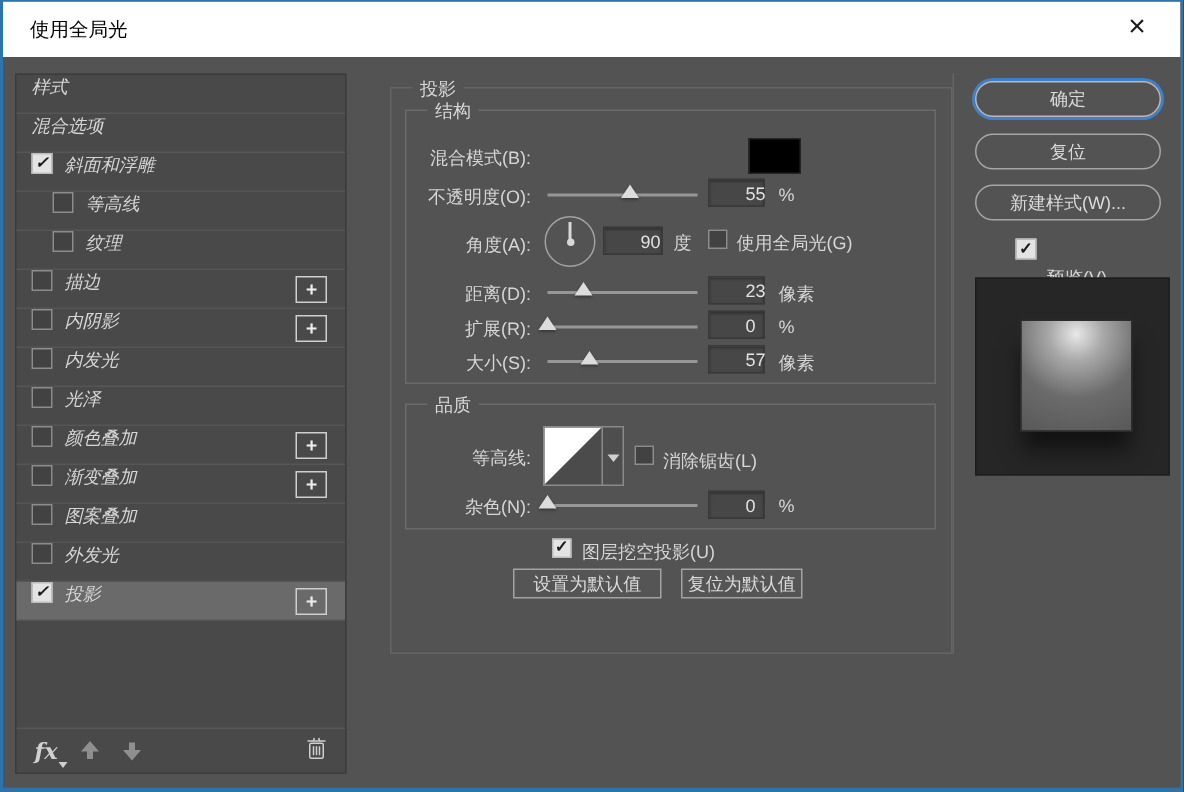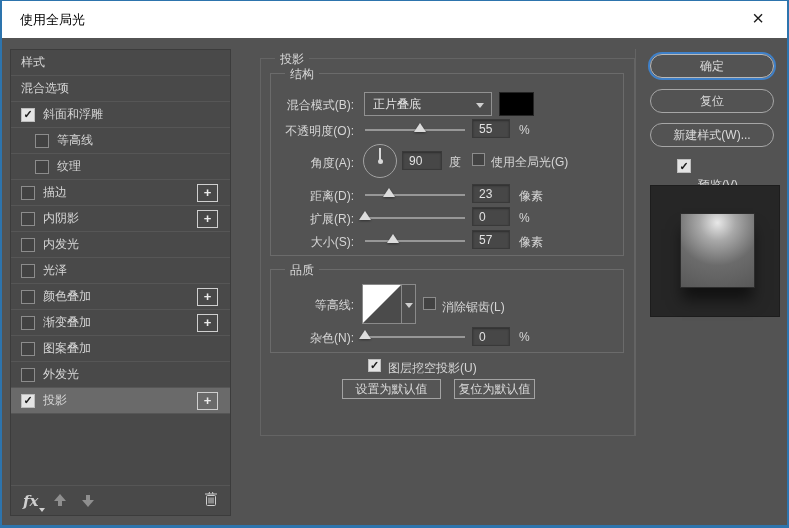--- a/index.html
+++ b/index.html
@@ -12,22 +12,22 @@
   .titlebar{ position:absolute; left:0; top:0; right:0; height:37px; background:#ffffff; }
   .title{ position:absolute; left:18px; top:10px; font-size:13px; color:#000; }
   .close-btn{ position:absolute; right:8px; top:0; width:42px; height:36px; text-align:center;
     line-height:34px; font-size:20px; color:#1a1a1a; cursor:default; }
   .content{ position:absolute; left:0; top:37px; right:0; bottom:0; background:#535353;
     font-size:12px; color:#d6d6d6; }
 
   
   .sidebar{ position:absolute; left:8px; top:11px; width:221px; height:467px;
     background:#494949; border:1px solid #3c3c3c; }
-  .srow{ position:relative; height:26px; display:flex; align-items:center;
-    border-bottom:1px solid #565656; padding-left:10px; }
+  .srow{ position:relative; height:26px; display:flex; 
+    border-bottom:1px solid #565656; padding-left:10px;font-style:italic; }
   .srow.indent{ padding-left:24px; }
   .srow.selected{ background:#6a6a6a; }
   .srow .slabel{ margin-left:8px; white-space:nowrap; }
   .srow.plain .slabel{ margin-left:0; }
   .cb{ width:14px; height:14px; background:#424242; border:1px solid #8c8c8c;
     display:inline-flex; align-items:center; justify-content:center; flex:0 0 auto; }
   .cb.checked{ background:#e4e4e4; border-color:#bdbdbd; }
   .cb.checked::after{ content:"✓"; color:#1c1c1c; font-size:11px; font-weight:bold; line-height:1; }
   .cb.small{ width:13px; height:13px; }
   .plusbtn{ position:absolute; right:12px; top:4px; width:21px; height:18px;
@@ -54,21 +54,21 @@
   .frame{ position:absolute; border:1px solid #6b6b6b; }
   .legend{ position:absolute; top:-8px; left:14px; background:#535353; padding:0 5px;
     font-size:12px; color:#d9d9d9; white-space:nowrap; }
   .main-frame{ left:258px; top:20px; width:375px; height:378px; border-color:#646464; }
 
   
   .flabel{ position:absolute; width:100px; text-align:right; white-space:nowrap; }
   .unit{ position:absolute; white-space:nowrap; }
   .vbox{ position:absolute; width:38px; height:19px; background:#474747;
     border:1px solid #393939; box-shadow:inset 0 1px 2px rgba(0,0,0,.35);
-    padding:2px 0 0 6px; color:#e2e2e2; }
+    padding:2px 0 0 24px; color:#e2e2e2; }
   .track{ position:absolute; width:100px; height:2px; background:#979797; }
   .thumb{ position:absolute; top:-6px; margin-left:-6px;
     border-left:6px solid transparent; border-right:6px solid transparent;
     border-bottom:9px solid #dcdcdc; filter:drop-shadow(0 1px 1px rgba(0,0,0,.4)); }
   .dropdown{ position:absolute; left:362px; top:54px; width:128px; height:24px;
     background:#4e4e4e; border:1px solid #919191; display:flex; align-items:center;
     padding-left:8px; color:#e2e2e2; }
   .chev{ position:absolute; right:7px; top:10px;
     border-left:4px solid transparent; border-right:4px solid transparent; border-top:5px solid #cfcfcf; }
   .swatch{ position:absolute; left:497px; top:54px; width:35px; height:24px;
@@ -196,24 +196,20 @@
 
     <div class="frame main-frame">
       <span class="legend">投影</span>
     </div>
 
     <div class="frame" style="left:268px; top:35px; width:354px; height:183px;">
       <span class="legend">结构</span>
     </div>
 
     <span class="flabel" style="left:252px; top:59px;">混合模式(B):</span>
-    <div class="dropdown">
-      <span>正片叠底</span>
-      <span class="chev"></span>
-    </div>
     <div class="swatch" style="background:#000000;"></div>
 
     <span class="flabel" style="left:252px; top:85px;">不透明度(O):</span>
     <div class="track" style="left:363px; top:91px;">
       <span class="thumb" style="left: 55%;"></span>
     </div>
     <div class="vbox" style="left:470px; top:81px;">55</div>
     <span class="unit" style="left:517px; top:85px;">%</span>
 
     <span class="flabel" style="left:252px; top:117px;">角度(A):</span>

